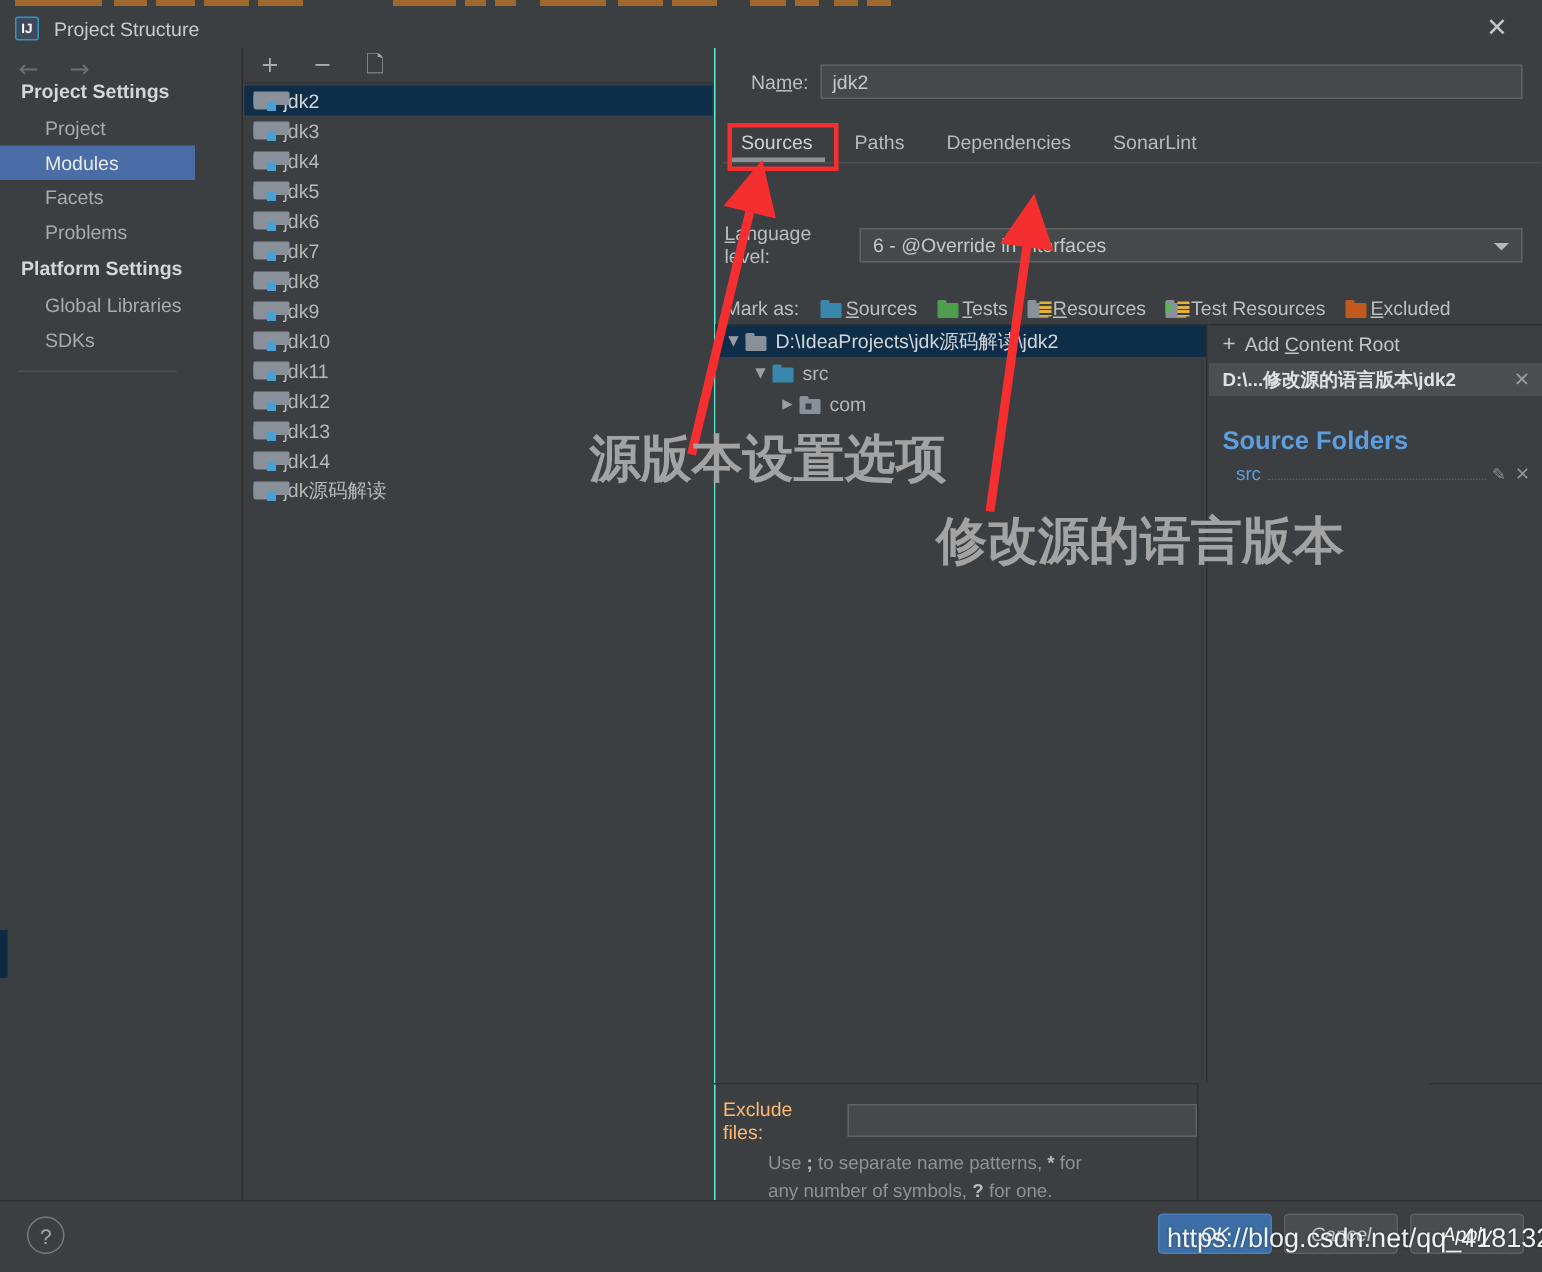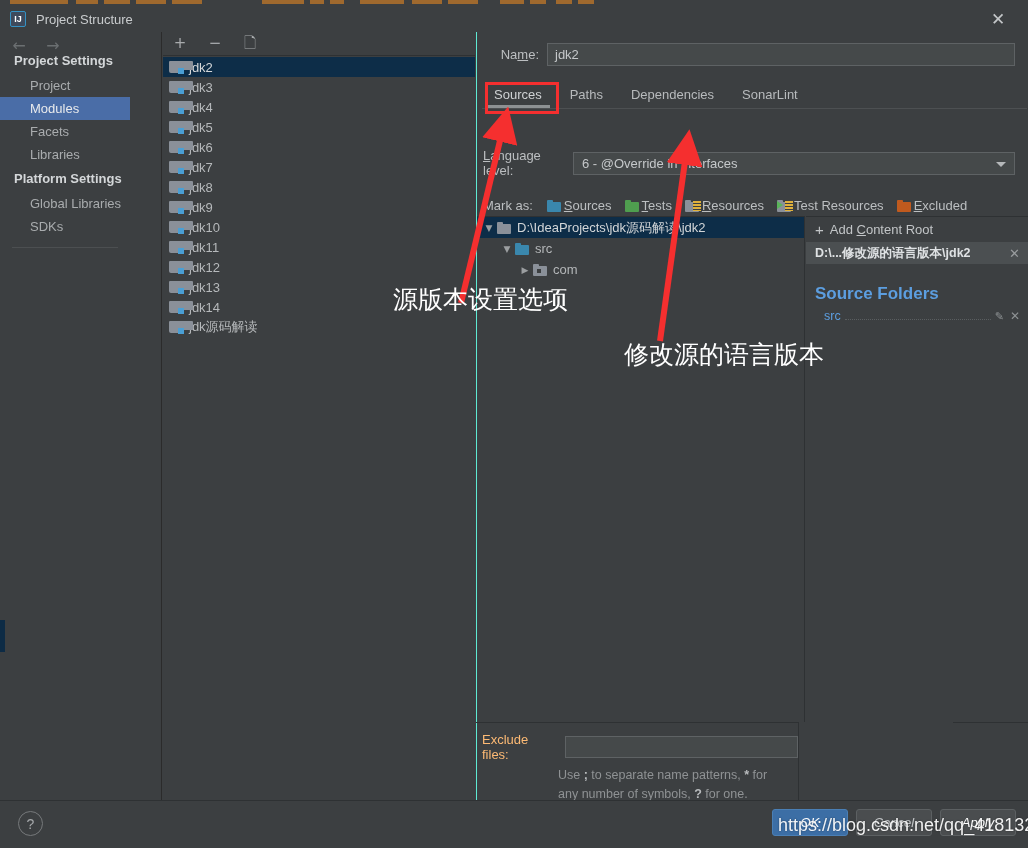--- a/index.html
+++ b/index.html
@@ -288,21 +288,21 @@
     border-top: 1px solid #2e3133; border-right: 1px solid #2e3133;
   }
   .exc-row { display: flex; align-items: center; padding: 9px 0 0 6px; }
   .exc-label { font-size: 13px; color: #fdba74; margin-right: 8px; }
   .exc-input {
     width: 240px; height: 22px; background: #45494a;
     border: 1px solid #5e6264;
   }
   .exc-hint {
     font-size: 12.5px; color: #8f9294; line-height: 19px;
-    padding-left: 53px; padding-top: 4px; margin-left: 29px;
+    padding-left: 36px; padding-top: 4px;
   }
   .exc-hint b { color: #b9bcbe; }
   .exclude-right {
     position: absolute; left: 476px; bottom: 0; right: 0; height: 78px;
     border-top: 1px solid #2e3133;
   }
 
   
   .bottombar {
     position: absolute; left: 0; top: 800px; width: 1028px; height: 48px;
@@ -329,23 +329,24 @@
     background: #3c6ea5; border: 1px solid #4a7fb5; color: #ffffff;
   }
   .dlg-btn.disabled { color: #ffffff; }
 
   
   .anno-box {
     position: absolute; border: 3px solid #f52f2f;
     pointer-events: none;
   }
   .anno-text {
-    position: absolute; color: #ffffff; font-size: 25px;
+    position: absolute; color: #a3a3a3; font-size: 34px;
     font-family: "DejaVu Sans", "Liberation Sans", sans-serif;
     white-space: nowrap;
+    font-weight: bold;
   }
   .anno-arrow { position: absolute; pointer-events: none; }
 
   
   .watermark {
     position: absolute; left: 778px; top: 815px;
     font-size: 18px; color: #ffffff; opacity: .92;
     font-family: "Liberation Sans", sans-serif;
     text-shadow: 0 0 2px rgba(0,0,0,.5);
     white-space: nowrap;
@@ -385,21 +386,21 @@
     <div class="leftnav">
       <div class="navarrows">
         <span>←</span>
         <span>→</span>
       </div>
       <div class="nav-list" id="navlist">
           <div class="nav-group">Project Settings</div>
           <div class="nav-item">Project</div>
           <div class="nav-item selected">Modules</div>
           <div class="nav-item">Facets</div>
-          <div class="nav-item">Libraries</div>
+          <div class="nav-item">Problems</div>
           <div class="nav-group">Platform Settings</div>
           <div class="nav-item">Global Libraries</div>
           <div class="nav-item">SDKs</div>
           <div class="nav-sep"></div>
         </div>
       <div class="left-marker"></div>
     </div>
 
     <div class="modcol">
       <div class="mod-toolbar">

